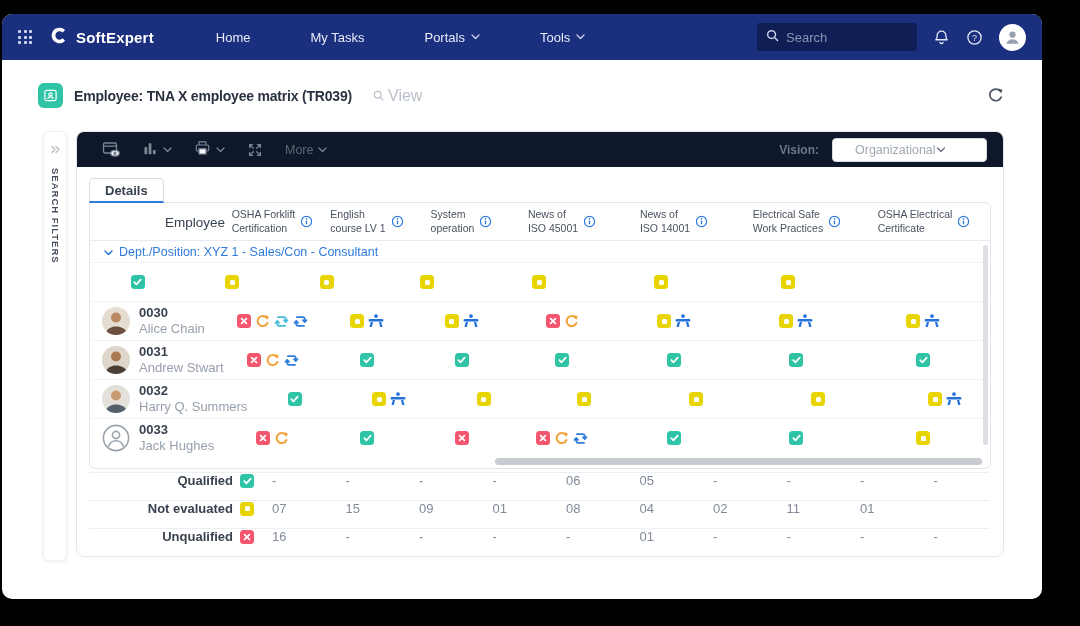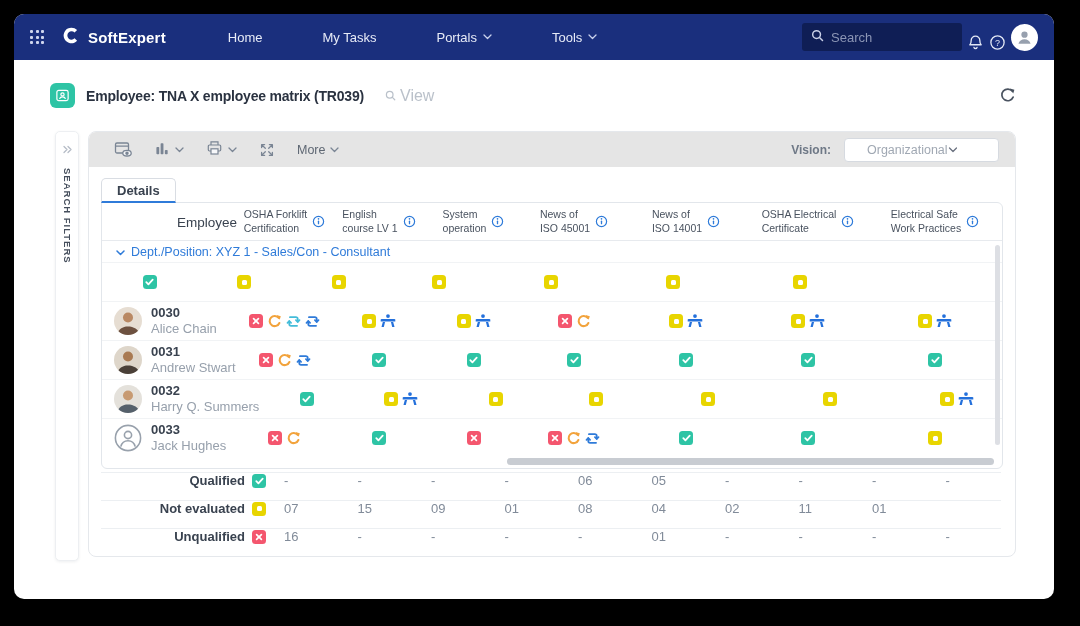--- a/index.html
+++ b/index.html
@@ -1,47 +1,47 @@
 <!DOCTYPE html>
 <html><head>
 <meta charset="utf-8">
 <style>
   * { box-sizing: border-box; margin: 0; padding: 0; }
   html,body { width:1080px; height:626px; background:#000; font-family:"Liberation Sans", sans-serif; overflow:hidden; }
-  .frame { position:absolute; left:14px; top:14px; width:1040px; height:585px; background:#fff; border-radius:10px; overflow:hidden; }
+  .frame { position:absolute; left:2px; top:14px; width:1040px; height:585px; background:#fff; border-radius:10px; overflow:hidden; }
 
   
   .nav { height:46px; background:#1A2F7D; display:flex; align-items:center; padding:0 16px; gap:10px; }
   .grid-icon { display:grid; grid-template-columns:repeat(3,3px); grid-gap:2.5px; margin-right:8px; cursor:pointer; }
   .grid-icon i { width:3px; height:3px; background:#cfd6ee; border-radius:1px; }
   .brand { display:flex; align-items:center; gap:7px; margin-right:26px; cursor:pointer; }
   .brand-name { color:#fff; font-size:15px; font-weight:bold; letter-spacing:.2px; }
   .nav-items { display:flex; align-items:center; gap:8px; flex:1; }
   .nav-item { color:#E7EBF7; font-size:13px; padding:6px 26px; display:flex; align-items:center; gap:6px; cursor:pointer; border-radius:4px; }
-  .nav-right { display:flex; align-items:flex-end; gap:5px;margin-left:11px; }
+  .nav-right { display:flex; align-items:center; gap:16px;margin-left:11px; }
   .search-box { background:#0F1E55; border-radius:3px; width:160px; height:28px; display:flex; align-items:center; padding:0 9px; gap:7px; }
   .search-box input { background:transparent; border:none; outline:none; color:#C8CFE6; font-size:13px; width:100%; font-family:"Liberation Sans",sans-serif; }
   .search-box input::placeholder { color:#8B95B5; }
   .icon-btn { display:flex; align-items:center; justify-content:center; cursor:pointer; }
   .nav-avatar { width:27px; height:27px; border-radius:50%; background:#fff; display:flex; align-items:center; justify-content:center; cursor:pointer; }
 
   
   .page-header { display:flex; align-items:center; padding:23px 38px 10px 36px; gap:11px; }
   .title-badge { width:25px; height:25px; border-radius:6px; background:#2EC4A5; display:flex; align-items:center; justify-content:center; }
   .page-title { font-size:14px; font-weight:600; color:#2A3240; letter-spacing:-.2px; }
   .view-link { display:flex; align-items:center; gap:4px; color:#BAC1CA; font-size:16px; margin-left:10px; cursor:pointer; }
   .hdr-spacer { flex:1; }
 
   
   .content { display:flex; align-items:flex-start; padding:13px 38px 0 41px; gap:9px; }
   .rail { width:24px; height:430px; background:#fff; border:1px solid #EDEFF2; border-radius:5px; box-shadow:0 1px 3px rgba(40,50,70,.08); display:flex; flex-direction:column; align-items:center; padding-top:8px; cursor:pointer; }
   .rail-text { writing-mode:vertical-rl; font-size:9.5px; font-weight:bold; color:#454E5C; letter-spacing:1px; margin-top:10px; }
 
   .card { flex:1; height:426px; border:1px solid #E5E8EC; border-radius:8px; background:#fff; display:flex; flex-direction:column; overflow:hidden; }
-  .toolbar { height:35px; background:#e5e5e5; display:flex; align-items:center; padding:0 16px; gap:4px; flex:0 0 auto; }
+  .toolbar { height:35px; background:#0f172a; display:flex; align-items:center; padding:0 16px; gap:4px; flex:0 0 auto; }
   .tbtn { display:flex; align-items:center; gap:5px; padding:5px 9px; border-radius:4px; cursor:pointer; color:#5E6773; font-size:12.5px; }
   .toolbar .spacer { flex:1; }
   .vision-label { font-size:12px; font-weight:bold; color:#6E7886; margin-right:9px; }
   .vision-select { width:155px; height:24px; background:#fff; border:1px solid #D6DAE0; border-radius:4px; display:flex; align-items:center; padding:0 9px 0 22px; font-size:12.5px; color:#A0A8B3; cursor:pointer; }
   .vision-select span { flex:1; }
 
   .tab-strip { display:flex; padding:11px 12px 0 12px; flex:0 0 auto; }
   .tab { position:relative; z-index:2; background:#fff; border:1px solid #D9DDE3; border-bottom:2px solid #2F7BD9; border-radius:5px 5px 0 0; padding:4px 15px 3px; font-size:13px; font-weight:bold; color:#39424F; margin-bottom:-1px; cursor:pointer; }
 
   .panel { position:relative; margin:0 12px; border:1px solid #E2E6EB; border-radius:0 6px 6px 6px; height:267px; overflow:hidden; flex:0 0 auto; }
@@ -305,34 +305,34 @@
               <span class="mx-col-label">News of
 ISO 14001</span>
               <span style="display:inline-flex">
                 <svg width="13" height="13" viewBox="0 0 14 14">
                   <circle cx="7" cy="7" r="5.5" fill="none" stroke="#2F7BD9" stroke-width="1.3"></circle>
                   <rect x="6.3" y="6" width="1.4" height="4" rx=".7" fill="#2F7BD9"></rect>
                   <circle cx="7" cy="4.1" r=".9" fill="#2F7BD9"></circle>
                 </svg>
               </span>
             </div>
-            <div class="mx-col" style="width: 126px;">
-              <span class="mx-col-label">OSHA Electrical
-Certificate</span>
+            <div class="mx-col" style="width: 128px;">
+              <span class="mx-col-label">Electrical Safe
+Work Practices</span>
               <span style="display:inline-flex">
                 <svg width="13" height="13" viewBox="0 0 14 14">
                   <circle cx="7" cy="7" r="5.5" fill="none" stroke="#2F7BD9" stroke-width="1.3"></circle>
                   <rect x="6.3" y="6" width="1.4" height="4" rx=".7" fill="#2F7BD9"></rect>
                   <circle cx="7" cy="4.1" r=".9" fill="#2F7BD9"></circle>
                 </svg>
               </span>
             </div>
-            <div class="mx-col" style="width: 128px;">
-              <span class="mx-col-label">Electrical Safe
-Work Practices</span>
+            <div class="mx-col" style="width: 126px;">
+              <span class="mx-col-label">OSHA Electrical
+Certificate</span>
               <span style="display:inline-flex">
                 <svg width="13" height="13" viewBox="0 0 14 14">
                   <circle cx="7" cy="7" r="5.5" fill="none" stroke="#2F7BD9" stroke-width="1.3"></circle>
                   <rect x="6.3" y="6" width="1.4" height="4" rx=".7" fill="#2F7BD9"></rect>
                   <circle cx="7" cy="4.1" r=".9" fill="#2F7BD9"></circle>
                 </svg>
               </span>
             </div>
           </div>
         <div class="mx-group">

